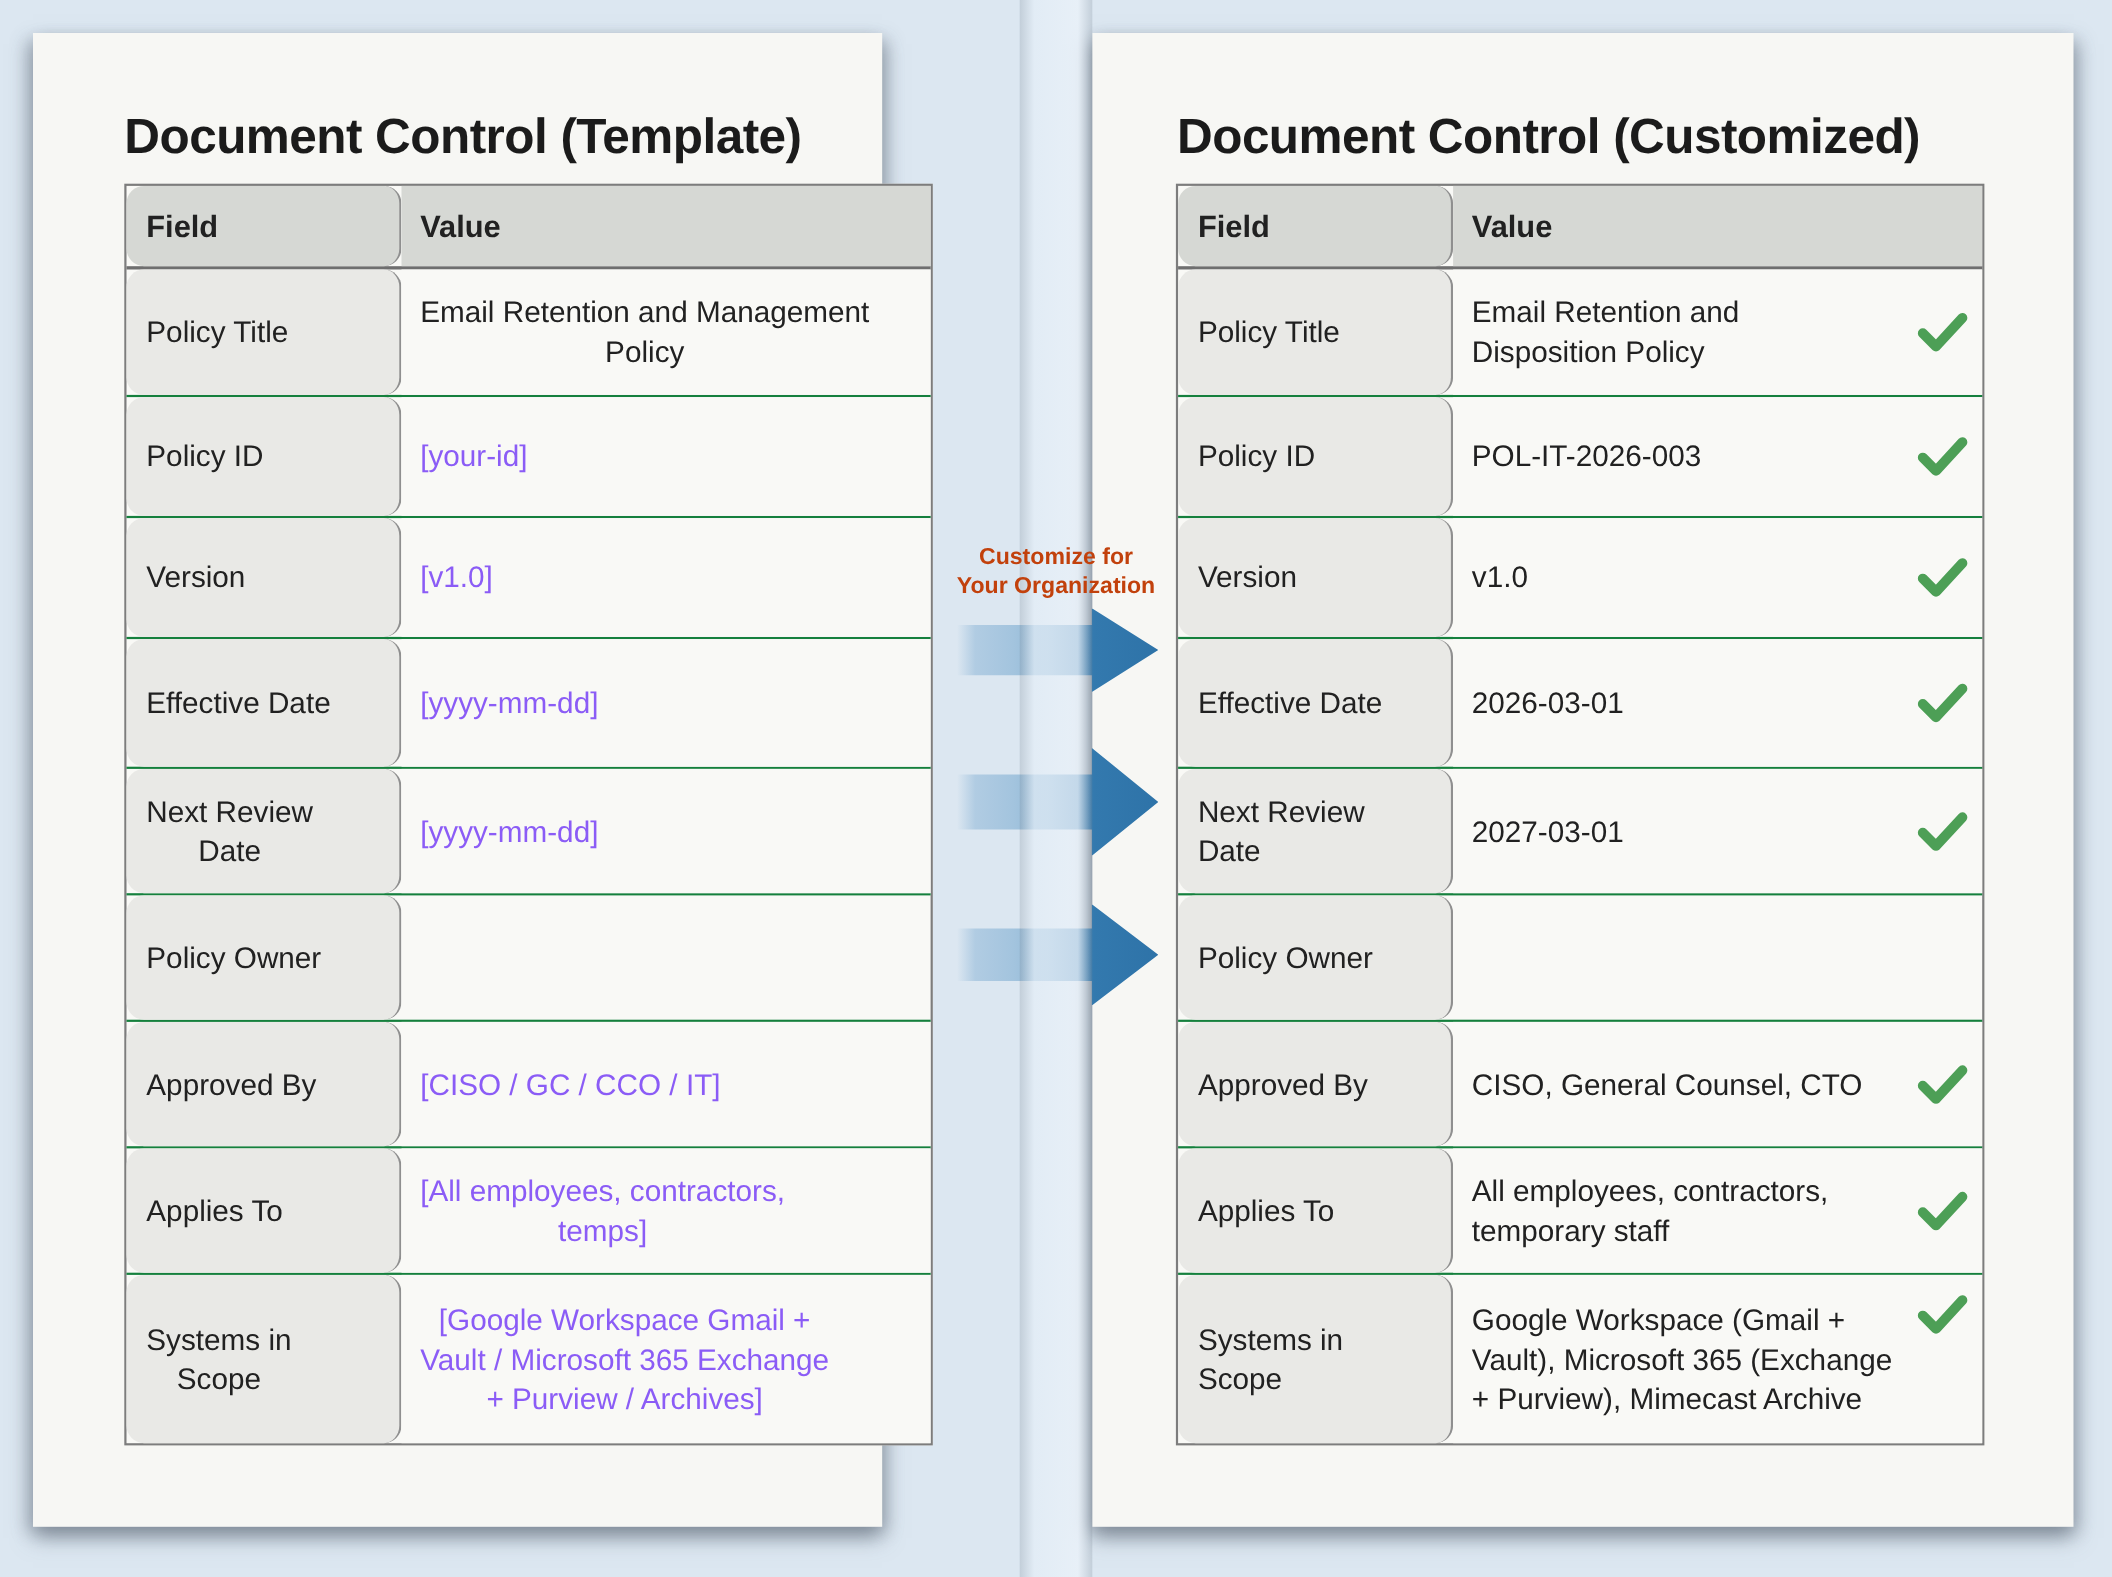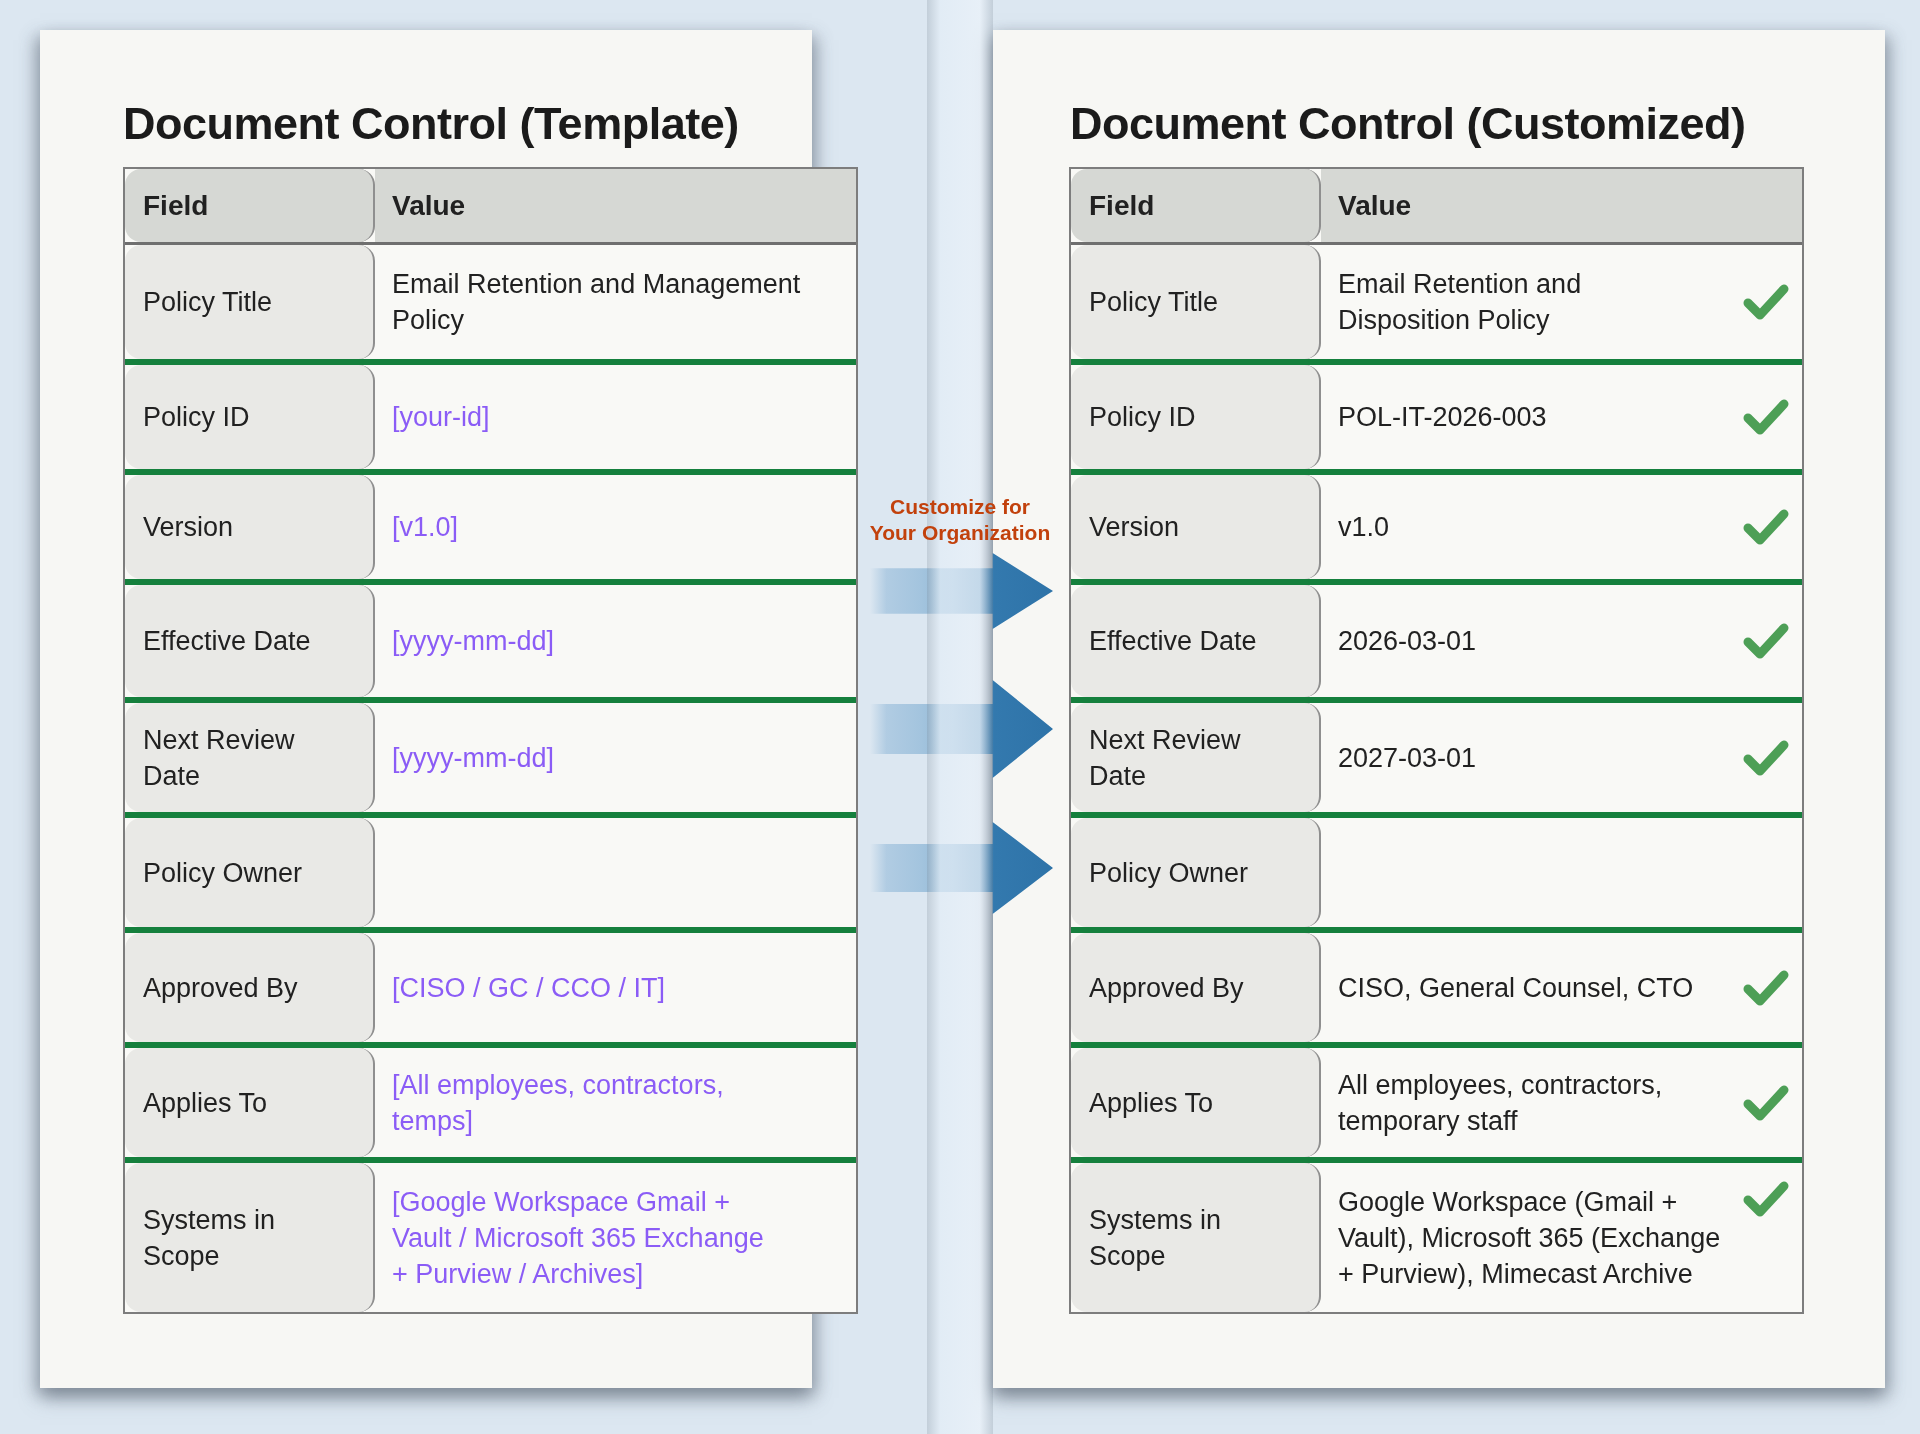--- a/index.html
+++ b/index.html
@@ -12,41 +12,41 @@
     -webkit-font-smoothing:antialiased;
   }
   
   .paper{
     position:absolute;top:30px;height:1358px;
     background:#f7f7f4;
     box-shadow:0 10px 18px rgba(93,105,119,0.50),
                6px 6px 14px rgba(93,105,119,0.28),
                -6px 6px 14px rgba(93,105,119,0.28);
   }
-  .paper.left{left:40px;width:772px;}
+  .paper.left{left:30px;width:772px;text-align:center;}
   .paper.right{left:993px;width:892px;}
   .doc-title{
     position:absolute;top:68px;
     font-size:45px;font-weight:700;color:#1b1b1b;
     letter-spacing:-0.5px;white-space:nowrap;
   }
   .paper.left  .doc-title{left:83px;}
   .paper.right .doc-title{left:77px;}
   
   .dtable{
     position:absolute;top:137px;width:735px;
     border:2px solid #7d7d7d;
     box-sizing:border-box;
     background:#f9f9f6;
   }
   .paper.left  .dtable{left:83px;}
   .paper.right .dtable{left:76px;}
   .trow{
     display:flex;box-sizing:border-box;
-    border-top:6px solid #15803d;
+    border-top:2px solid #15803d;
   }
   .trow:first-child{border-top:none;}
   .trow.body-first{border-top:3px solid #6f6f6f;}
   .cell{
     box-sizing:border-box;display:flex;align-items:center;
     font-size:27px;line-height:36px;color:#212121;
   }
   .cell.field{
     width:250px;flex:0 0 250px;
     background:#e9e9e6;

